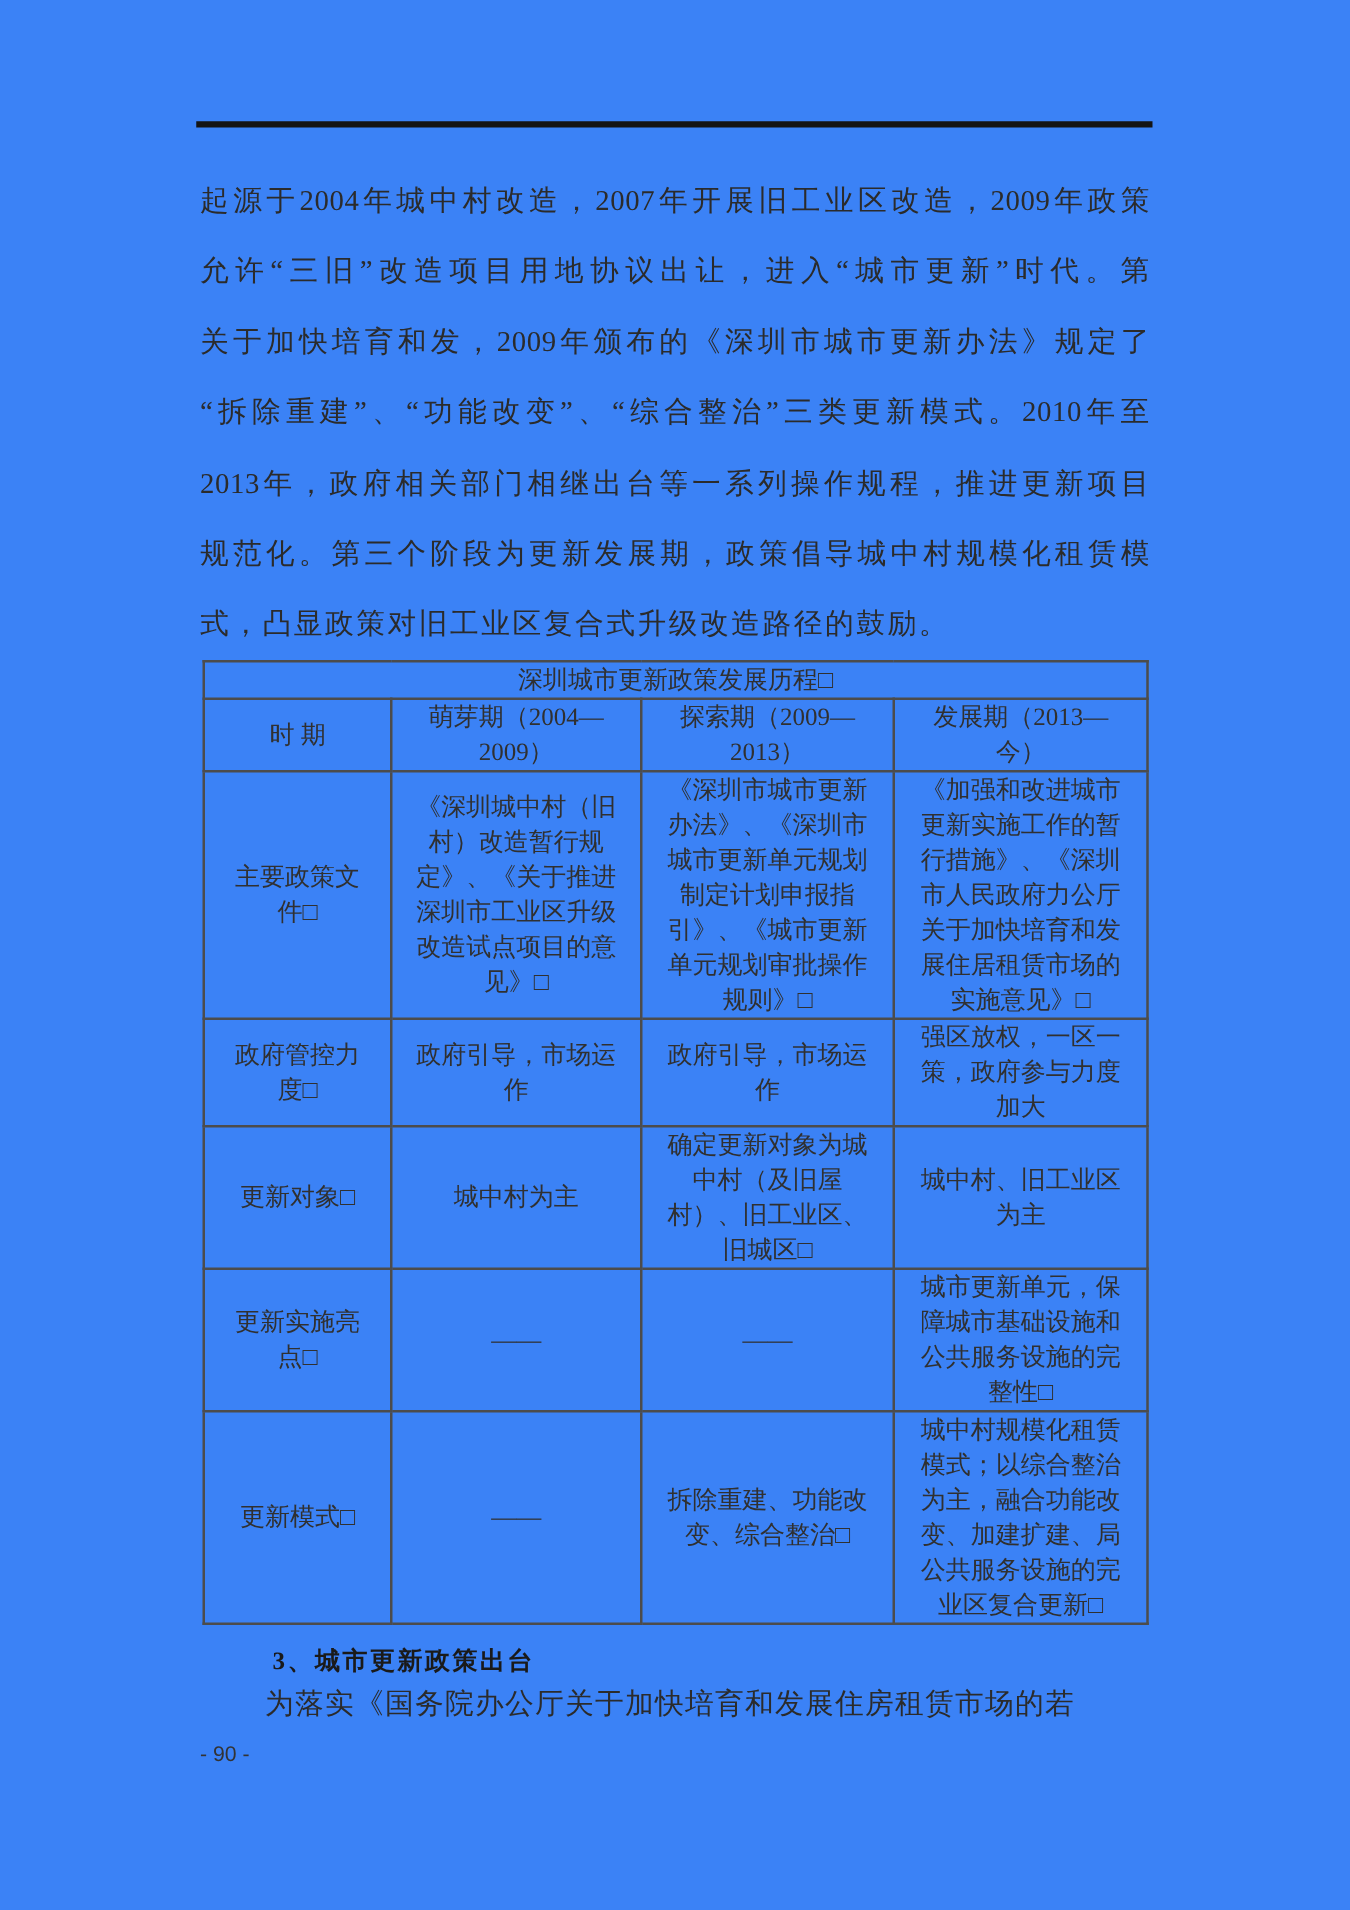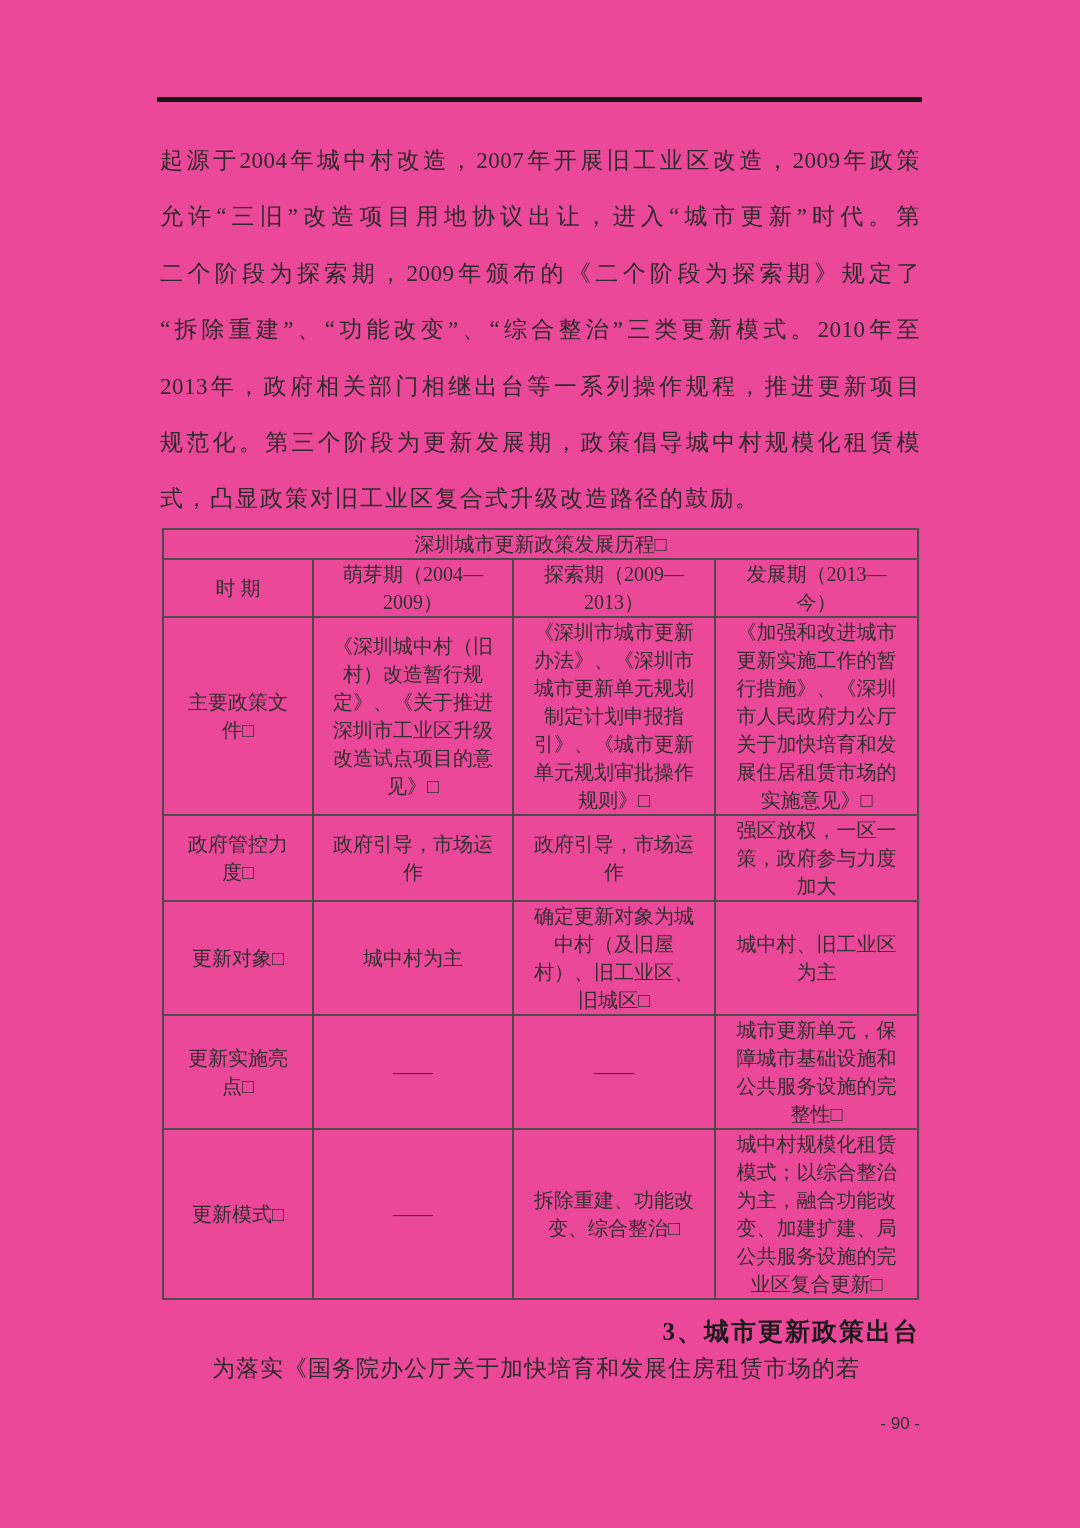--- a/index.html
+++ b/index.html
@@ -4,21 +4,21 @@
 <style>
   html, body {
     margin: 0;
     padding: 0;
     background: #ffffff;
   }
   .page {
     position: relative;
     width: 1080px;
     height: 1528px;
-    background: #ec4899;
+    background: #3b82f6;
     font-family: "Liberation Serif", "DejaVu Serif", serif;
     color: #2b2b2b;
     overflow: hidden;
   }
   .content {
     margin: 0 160px;
     width: 760px;
   }
   .header-rule {
     margin-top: 97px;
@@ -61,52 +61,51 @@
   }
   tr.title-row td { height: 28px; line-height: 26px; margin-left: 12px; }
   tr.header-row td { height: 56px; }
   tr.row-0 td { height: 196px; }
   tr.row-1 td { height: 84px; }
   tr.row-2 td { height: 110px; margin-left: 45px; }
   tr.row-3 td { height: 112px; border-radius: 13px; }
   tr.row-4 td { height: 168px; }
   .section-heading {
     margin: 15px 0 0 58px;
-    font-size: 25px;
+    font-size: 20px;
     font-weight: bold;
     color: #1a1a1a;
     letter-spacing: 2px;
-    text-align: right;
   }
   .closing-paragraph {
     margin: 5px 0 0 52px;
     font-size: 23px;
     letter-spacing: 1px;
     line-height: 32px;
   }
   .page-number {
-    margin-top: 29px;
-    text-align: right;
+    margin-top: 15px;
+    text-align: left;
     font-size: 17px;
     color: #333333;
     font-family: "Liberation Sans", "DejaVu Sans", sans-serif;
   }
 </style>
 </head>
 <body>
 
 <div class="page">
   <div class="content">
 
     <div class="header-rule"></div>
 
     <div class="intro">
       <div class="para-line">起源于2004年城中村改造，2007年开展旧工业区改造，2009年政策</div>
       <div class="para-line">允许“三旧”改造项目用地协议出让，进入“城市更新”时代。第</div>
-      <div class="para-line">二个阶段为探索期，2009年颁布的《二个阶段为探索期》规定了</div>
+      <div class="para-line">关于加快培育和发，2009年颁布的《深圳市城市更新办法》规定了</div>
       <div class="para-line">“拆除重建”、“功能改变”、“综合整治”三类更新模式。2010年至</div>
       <div class="para-line">2013年，政府相关部门相继出台等一系列操作规程，推进更新项目</div>
       <div class="para-line">规范化。第三个阶段为更新发展期，政策倡导城中村规模化租赁模</div>
       <div class="para-line last">式，凸显政策对旧工业区复合式升级改造路径的鼓励。</div>
     </div>
 
     <table class="policy-table">
       <colgroup>
         <col style="width:150px">
         <col style="width:200px">

